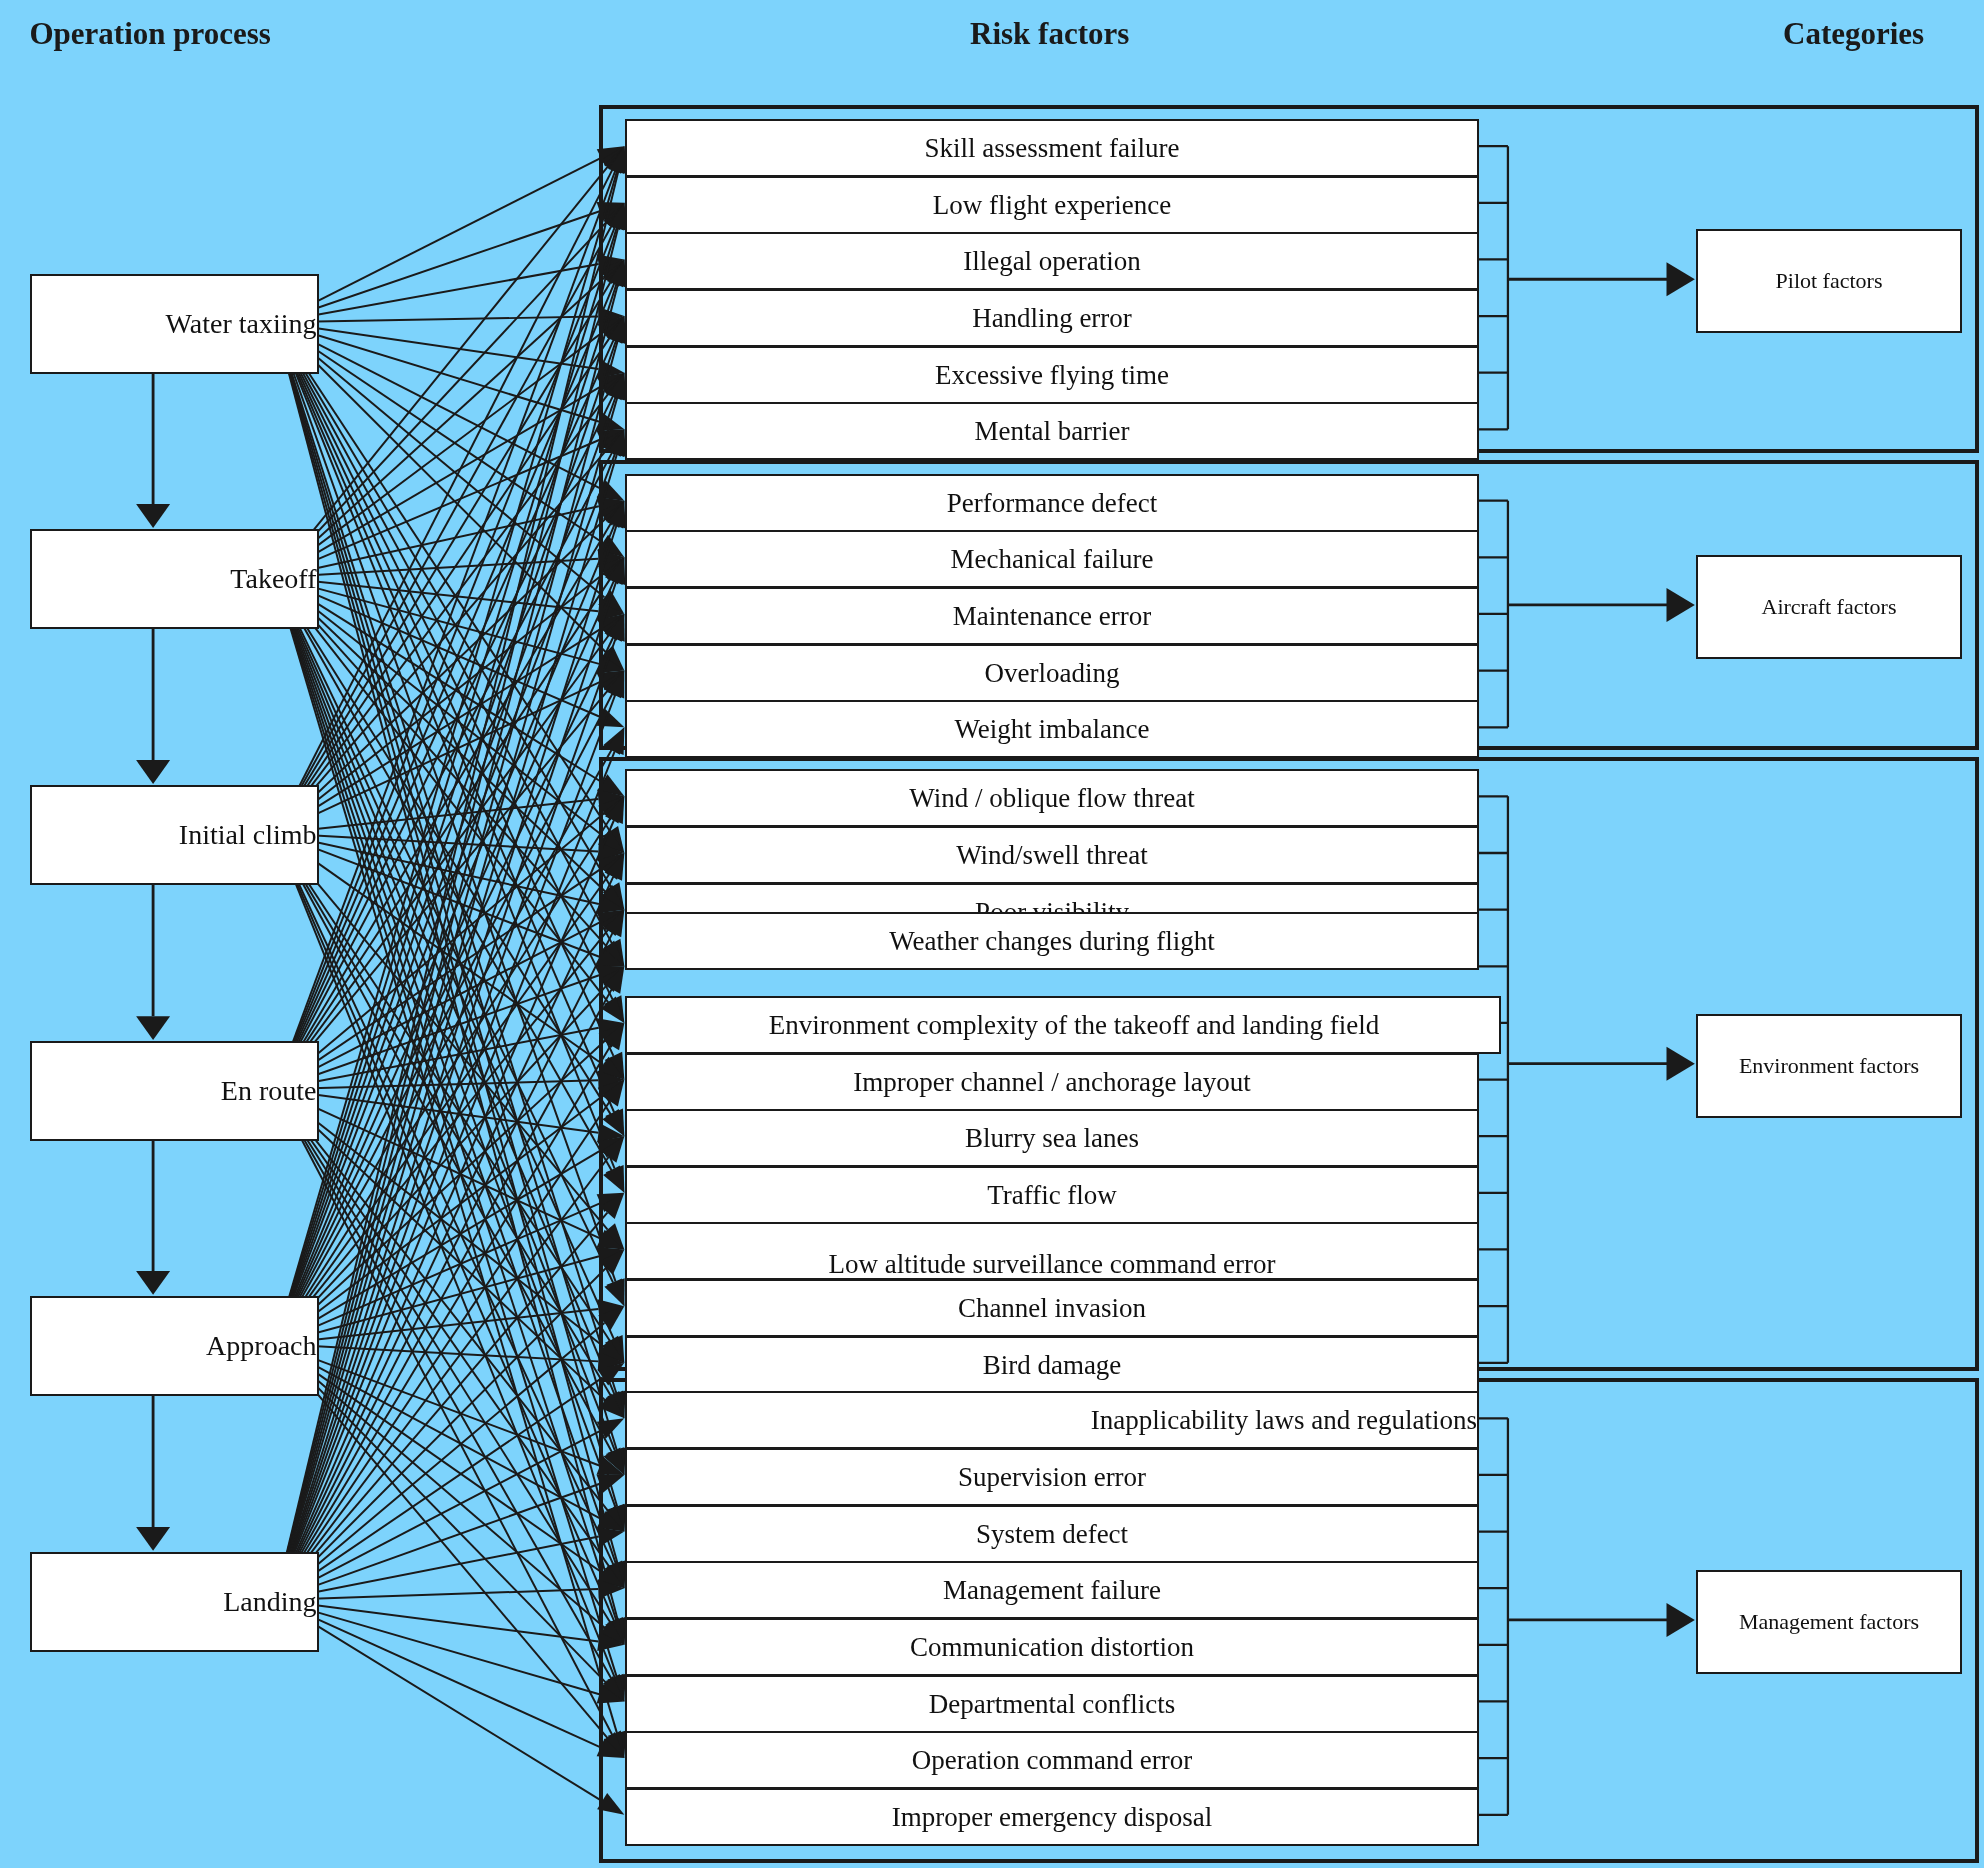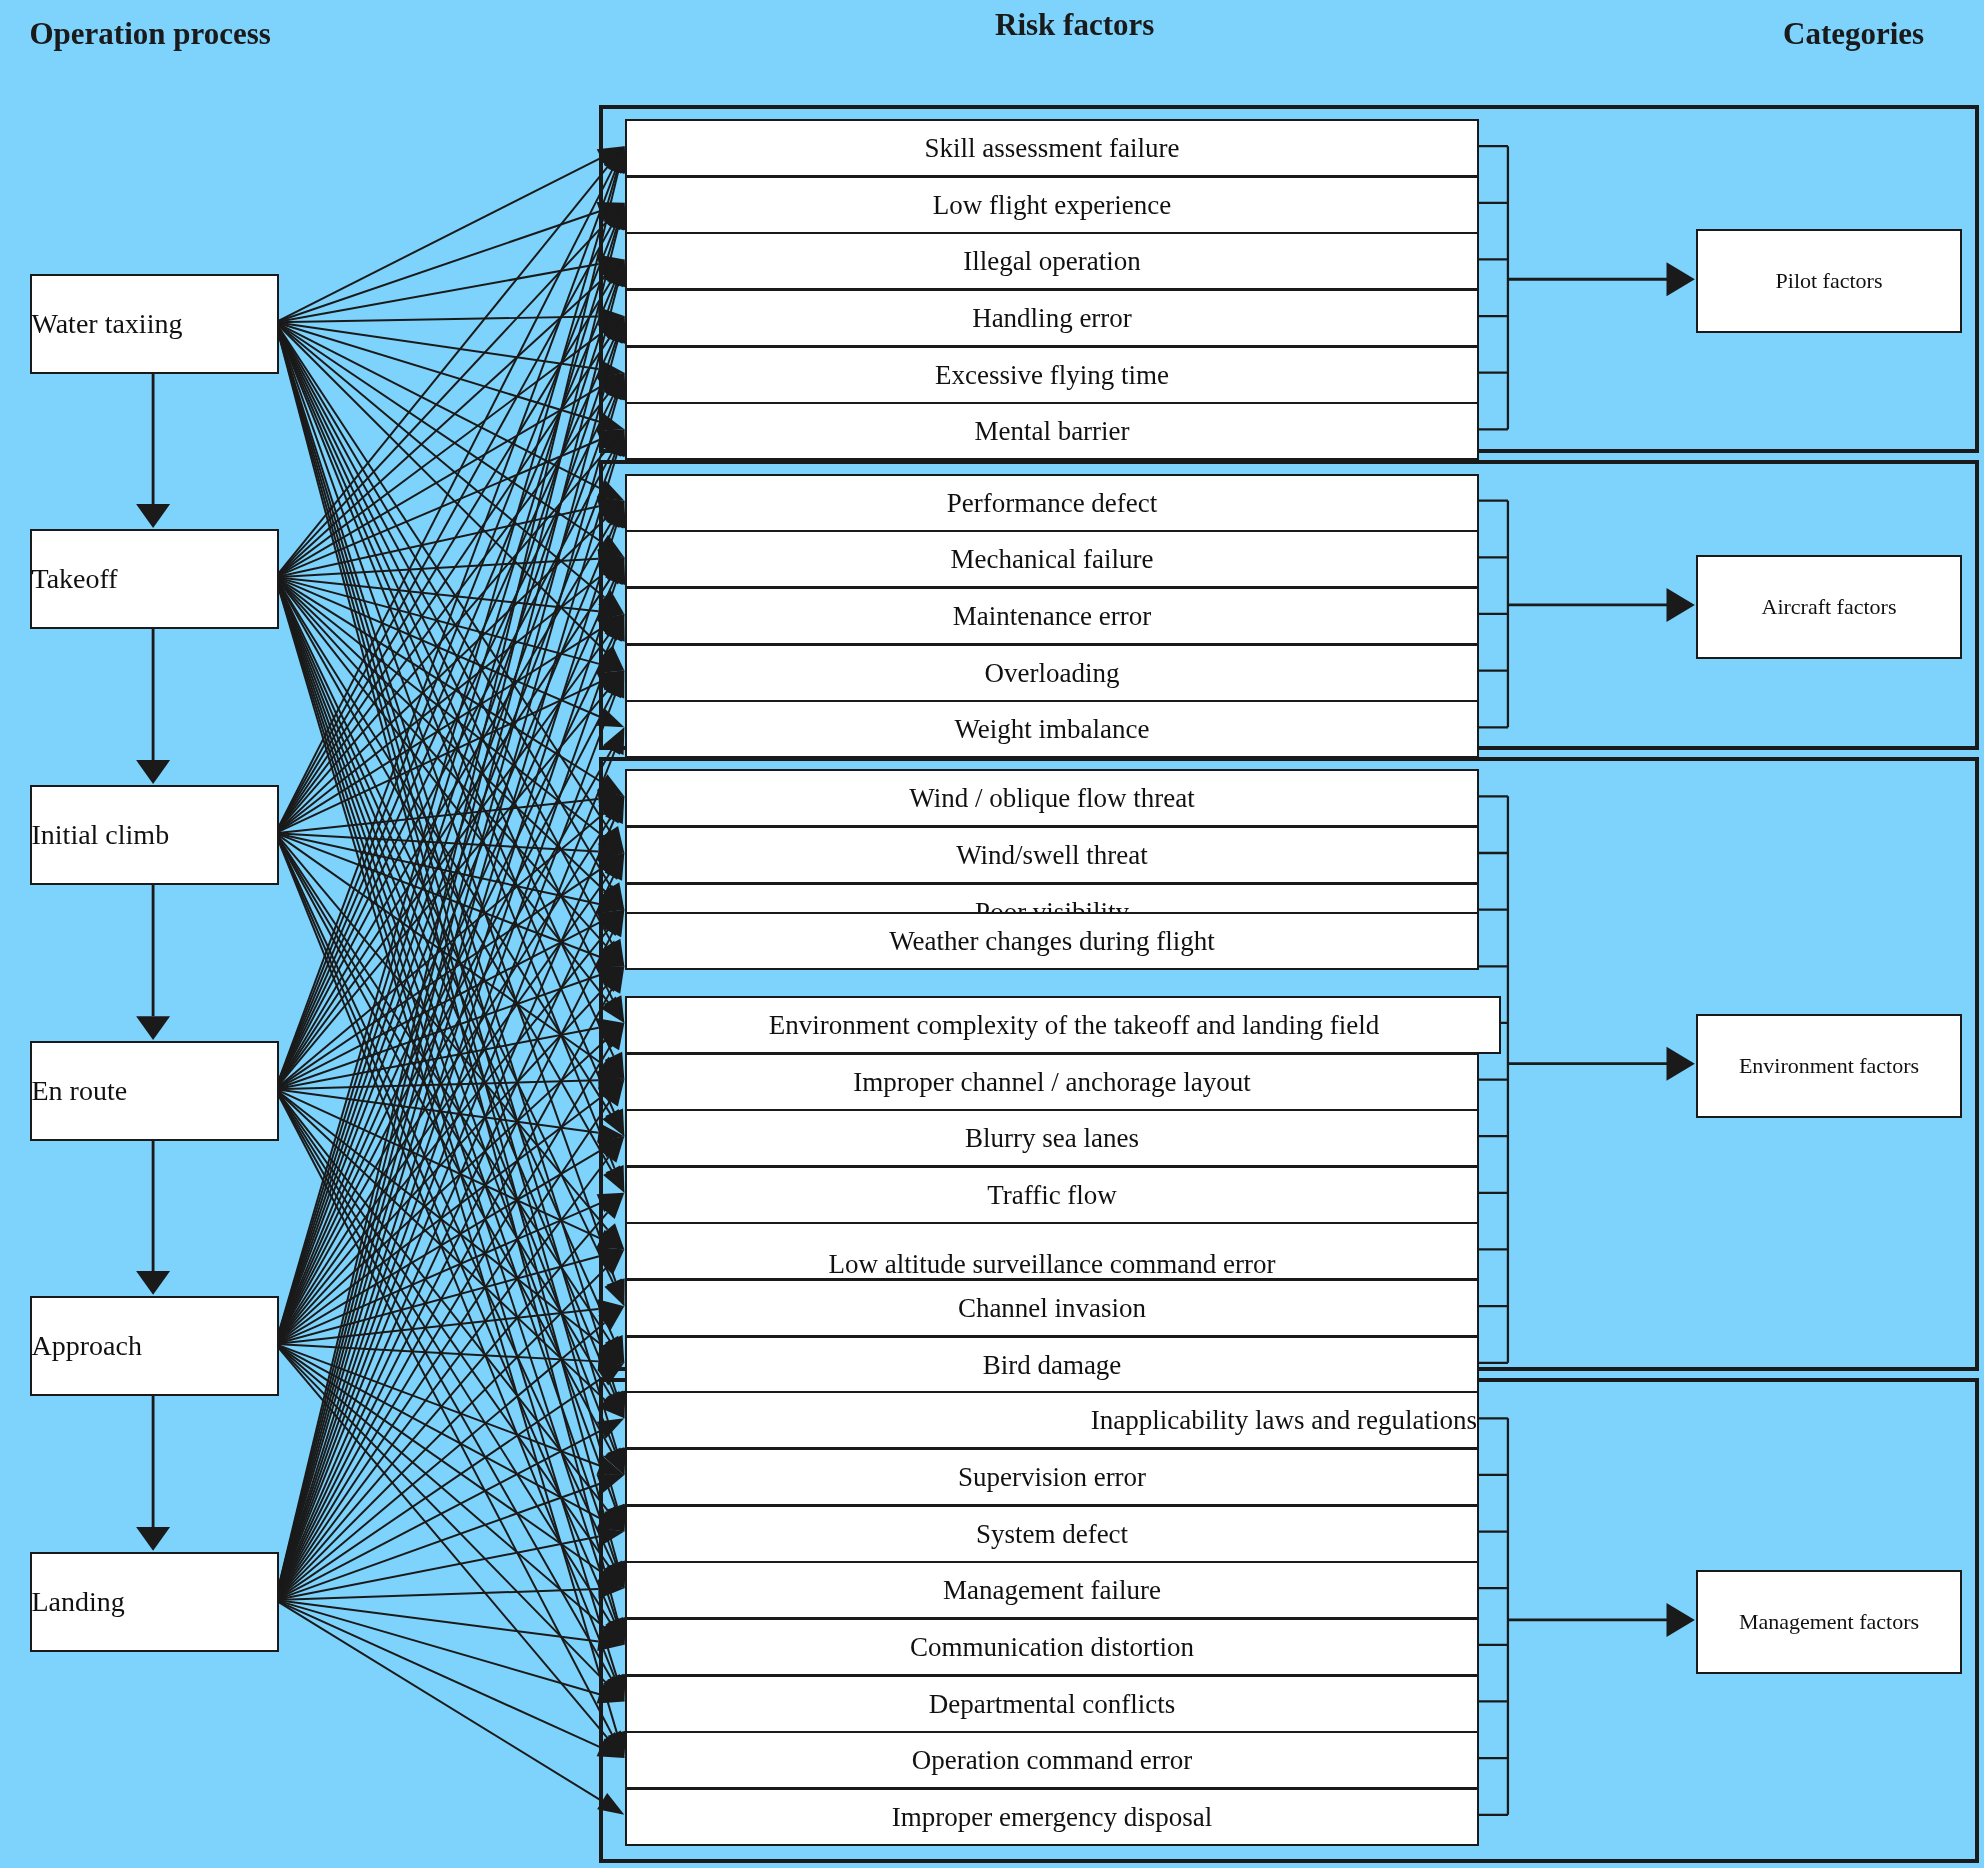--- a/index.html
+++ b/index.html
@@ -2,22 +2,22 @@
 <html style="font-size:9px"><head>
 <meta charset="utf-8">
 <style>
   html,body{margin:0;padding:0;background:#fff;}
   body{font-family:"Liberation Serif", serif;}
   #stage{position:relative;width:1985px;height:1868px;background:#7dd3fc;overflow:hidden;}
   svg#canvas{position:absolute;left:0;top:0;width:1985px;height:1868px;}
   .hdr{position:absolute;font-weight:bold;font-size:31px;color:#1a1a1a;white-space:nowrap;
        font-family:"Liberation Serif", serif;}
   .procbox{position:absolute;border:2.3px solid #1a1a1a;background:#fff;display:flex;
-           align-items:center;justify-content:flex-start;font-size:28px;color:#111;
-           font-family:"Liberation Serif", serif;}
+           align-items:center;justify-content:flex-end;font-size:28px;color:#111;
+           font-family:"Liberation Serif", serif;padding-left:40px;}
   .riskbox{position:absolute;border:2.3px solid #1a1a1a;background:#fff;display:flex;
            align-items:center;justify-content:center;font-size:27px;color:#111;
            text-align:center;line-height:1.05;font-family:"Liberation Serif", serif;}
   .groupbox{position:absolute;border:4px solid #1a1a1a;background:transparent;box-sizing:border-box;}
   .catbox{position:absolute;border:2.3px solid #1a1a1a;background:#fff;display:flex;
           align-items:center;justify-content:center;font-size:22px;color:#111;
           text-align:center;line-height:1.15;font-family:"Liberation Serif", serif;}
 </style>
 </head>
 <body>
@@ -402,21 +402,21 @@
         <line x1="486" y1="2825" x2="1057.8271717008934" y2="2991.1640645039934" stroke="#1a1a1a" stroke-width="3.5"></line>
         <polygon points="1102,3004 1053.083456408891,3007.4888053971413 1062.5708869928958,2974.8393236108454" fill="#1a1a1a"></polygon>
         <line x1="486" y1="2825" x2="1060.0975547114936" y2="3085.0214574099136" stroke="#1a1a1a" stroke-width="3.5"></line>
         <polygon points="1102,3104 1053.083745493418,3100.507143712188 1067.111363929569,3069.5357711076394" fill="#1a1a1a"></polygon>
         <line x1="486" y1="2825" x2="1062.8215338530408" y2="3179.895067094647" stroke="#1a1a1a" stroke-width="3.5"></line>
         <polygon points="1102,3204 1053.913189083671,3194.374065453306 1071.7298786224105,3165.416068735988" fill="#1a1a1a"></polygon>
       </g>
     </svg>
   <div id="overlay">
       <div class="hdr" style="left:29.5px; top:16px;">Operation process</div>
-      <div class="hdr" style="left:970px; top:7px;margin-left:25px;">Risk factors</div>
+      <div class="hdr" style="left:970px; top:16px;">Risk factors</div>
       <div class="hdr" style="left:1783px; top:16px;">Categories</div>
       <div class="procbox" style="left:29.5px; top:274px; width:245px; height:96px;">
         <span>Water taxiing</span>
       </div>
       <div class="procbox" style="left:29.5px; top:529px; width:245px; height:96px;">
         <span>Takeoff</span>
       </div>
       <div class="procbox" style="left:29.5px; top:785px; width:245px; height:96px;">
         <span>Initial climb</span>
       </div>

